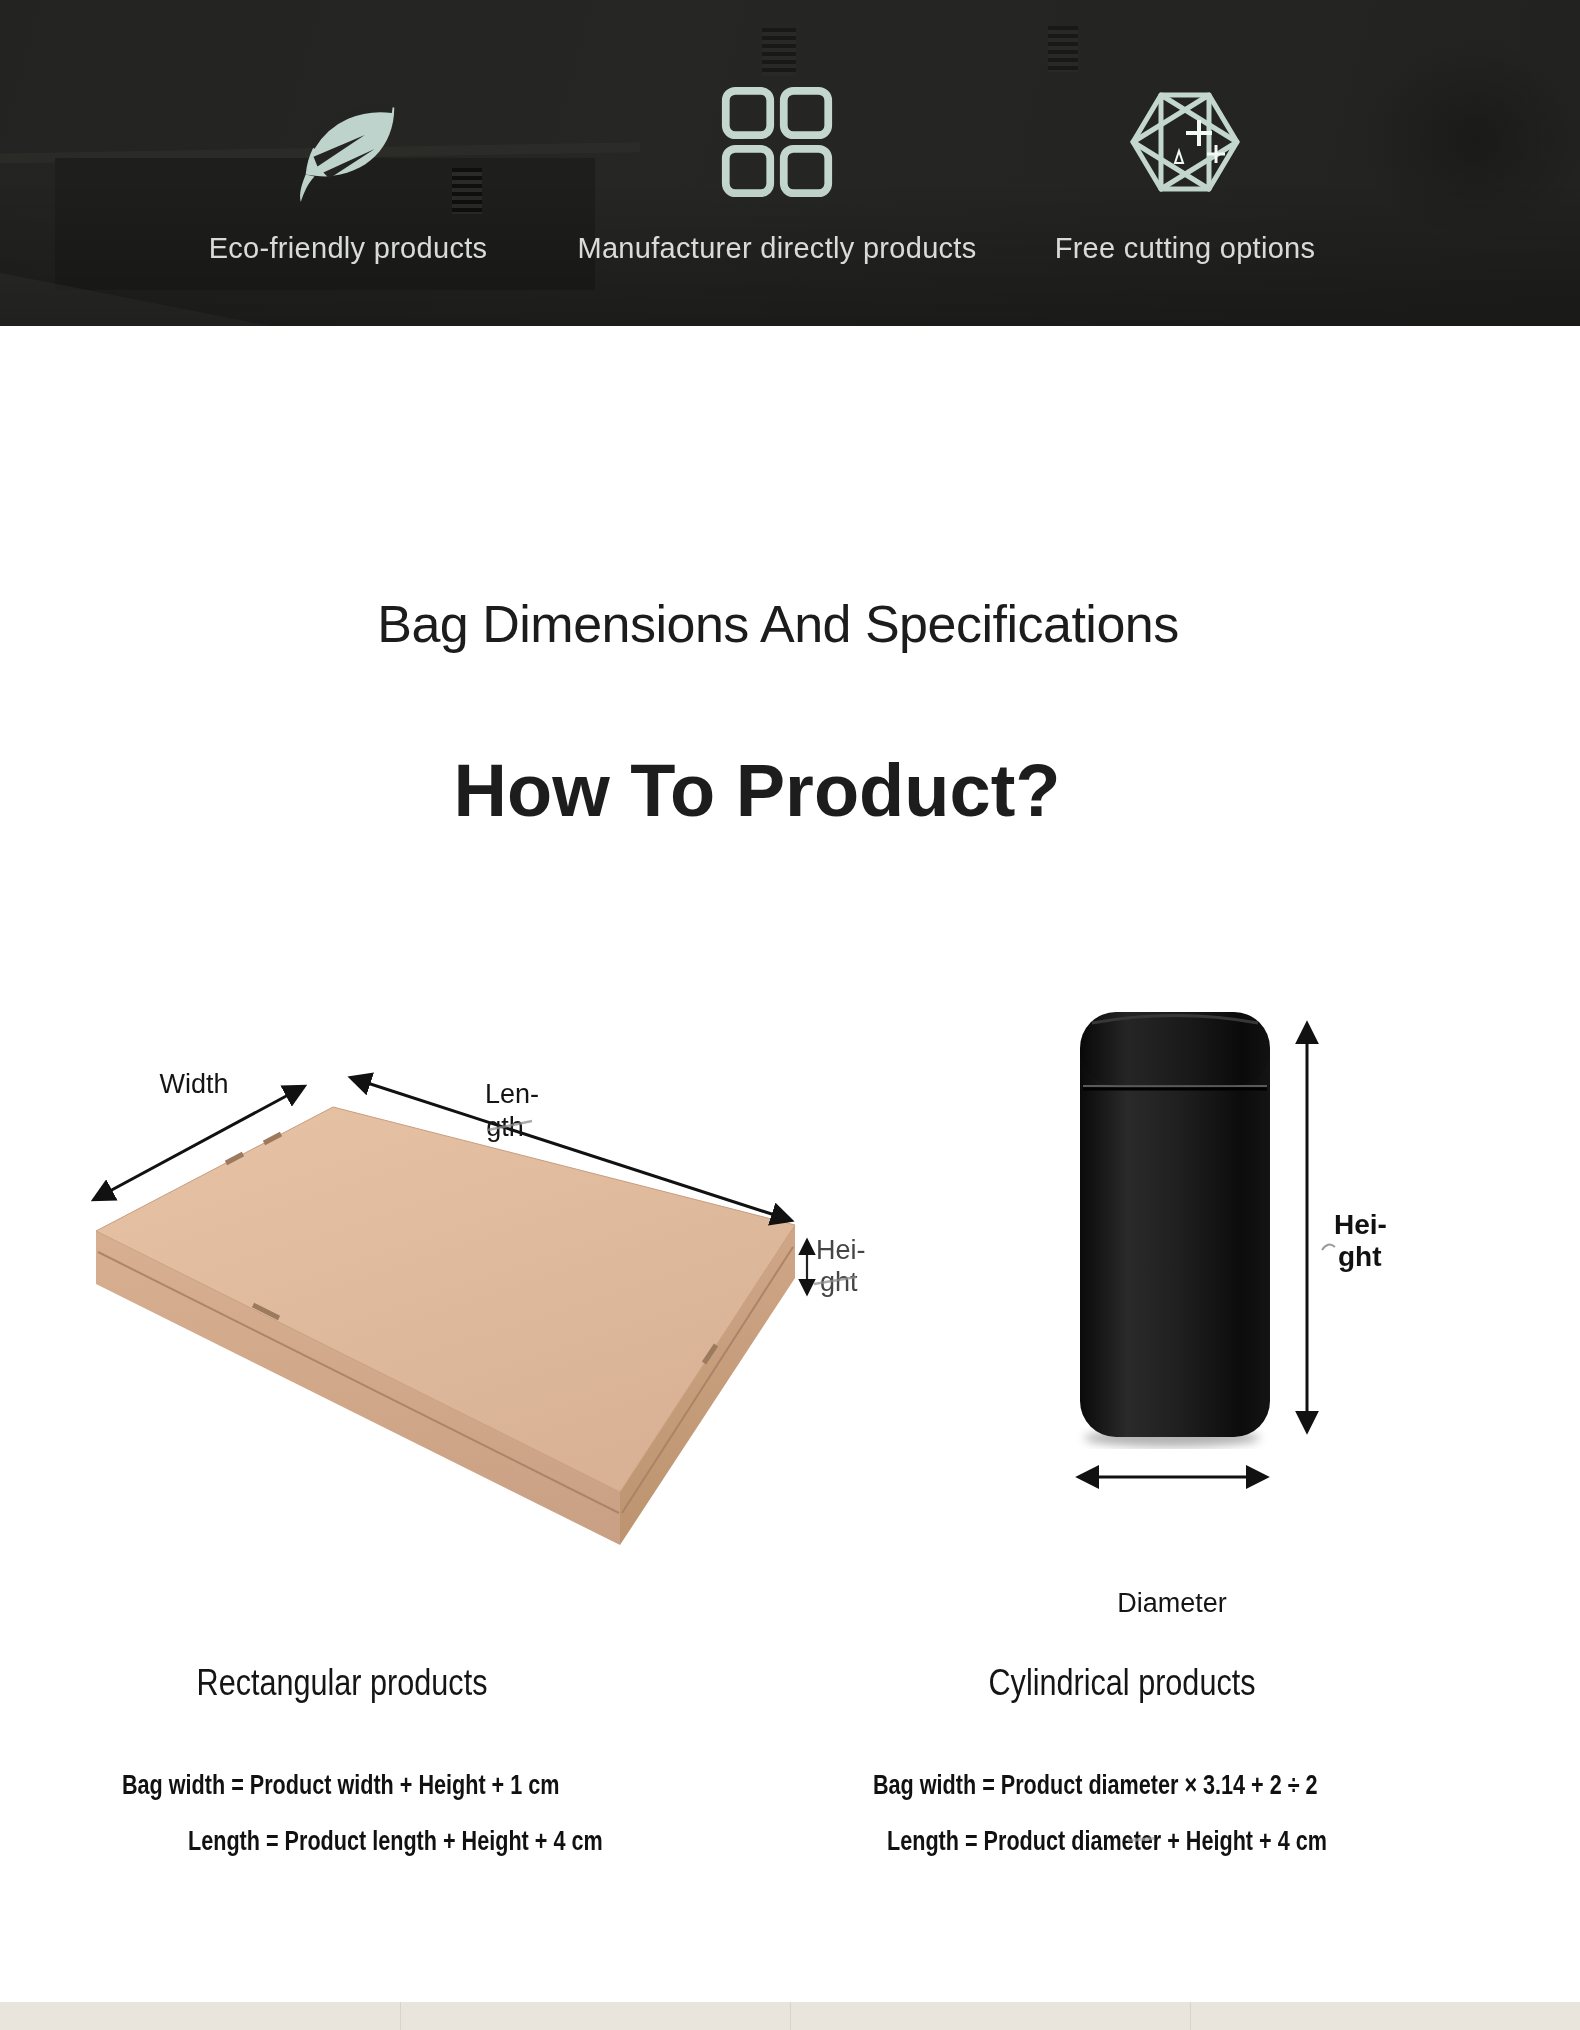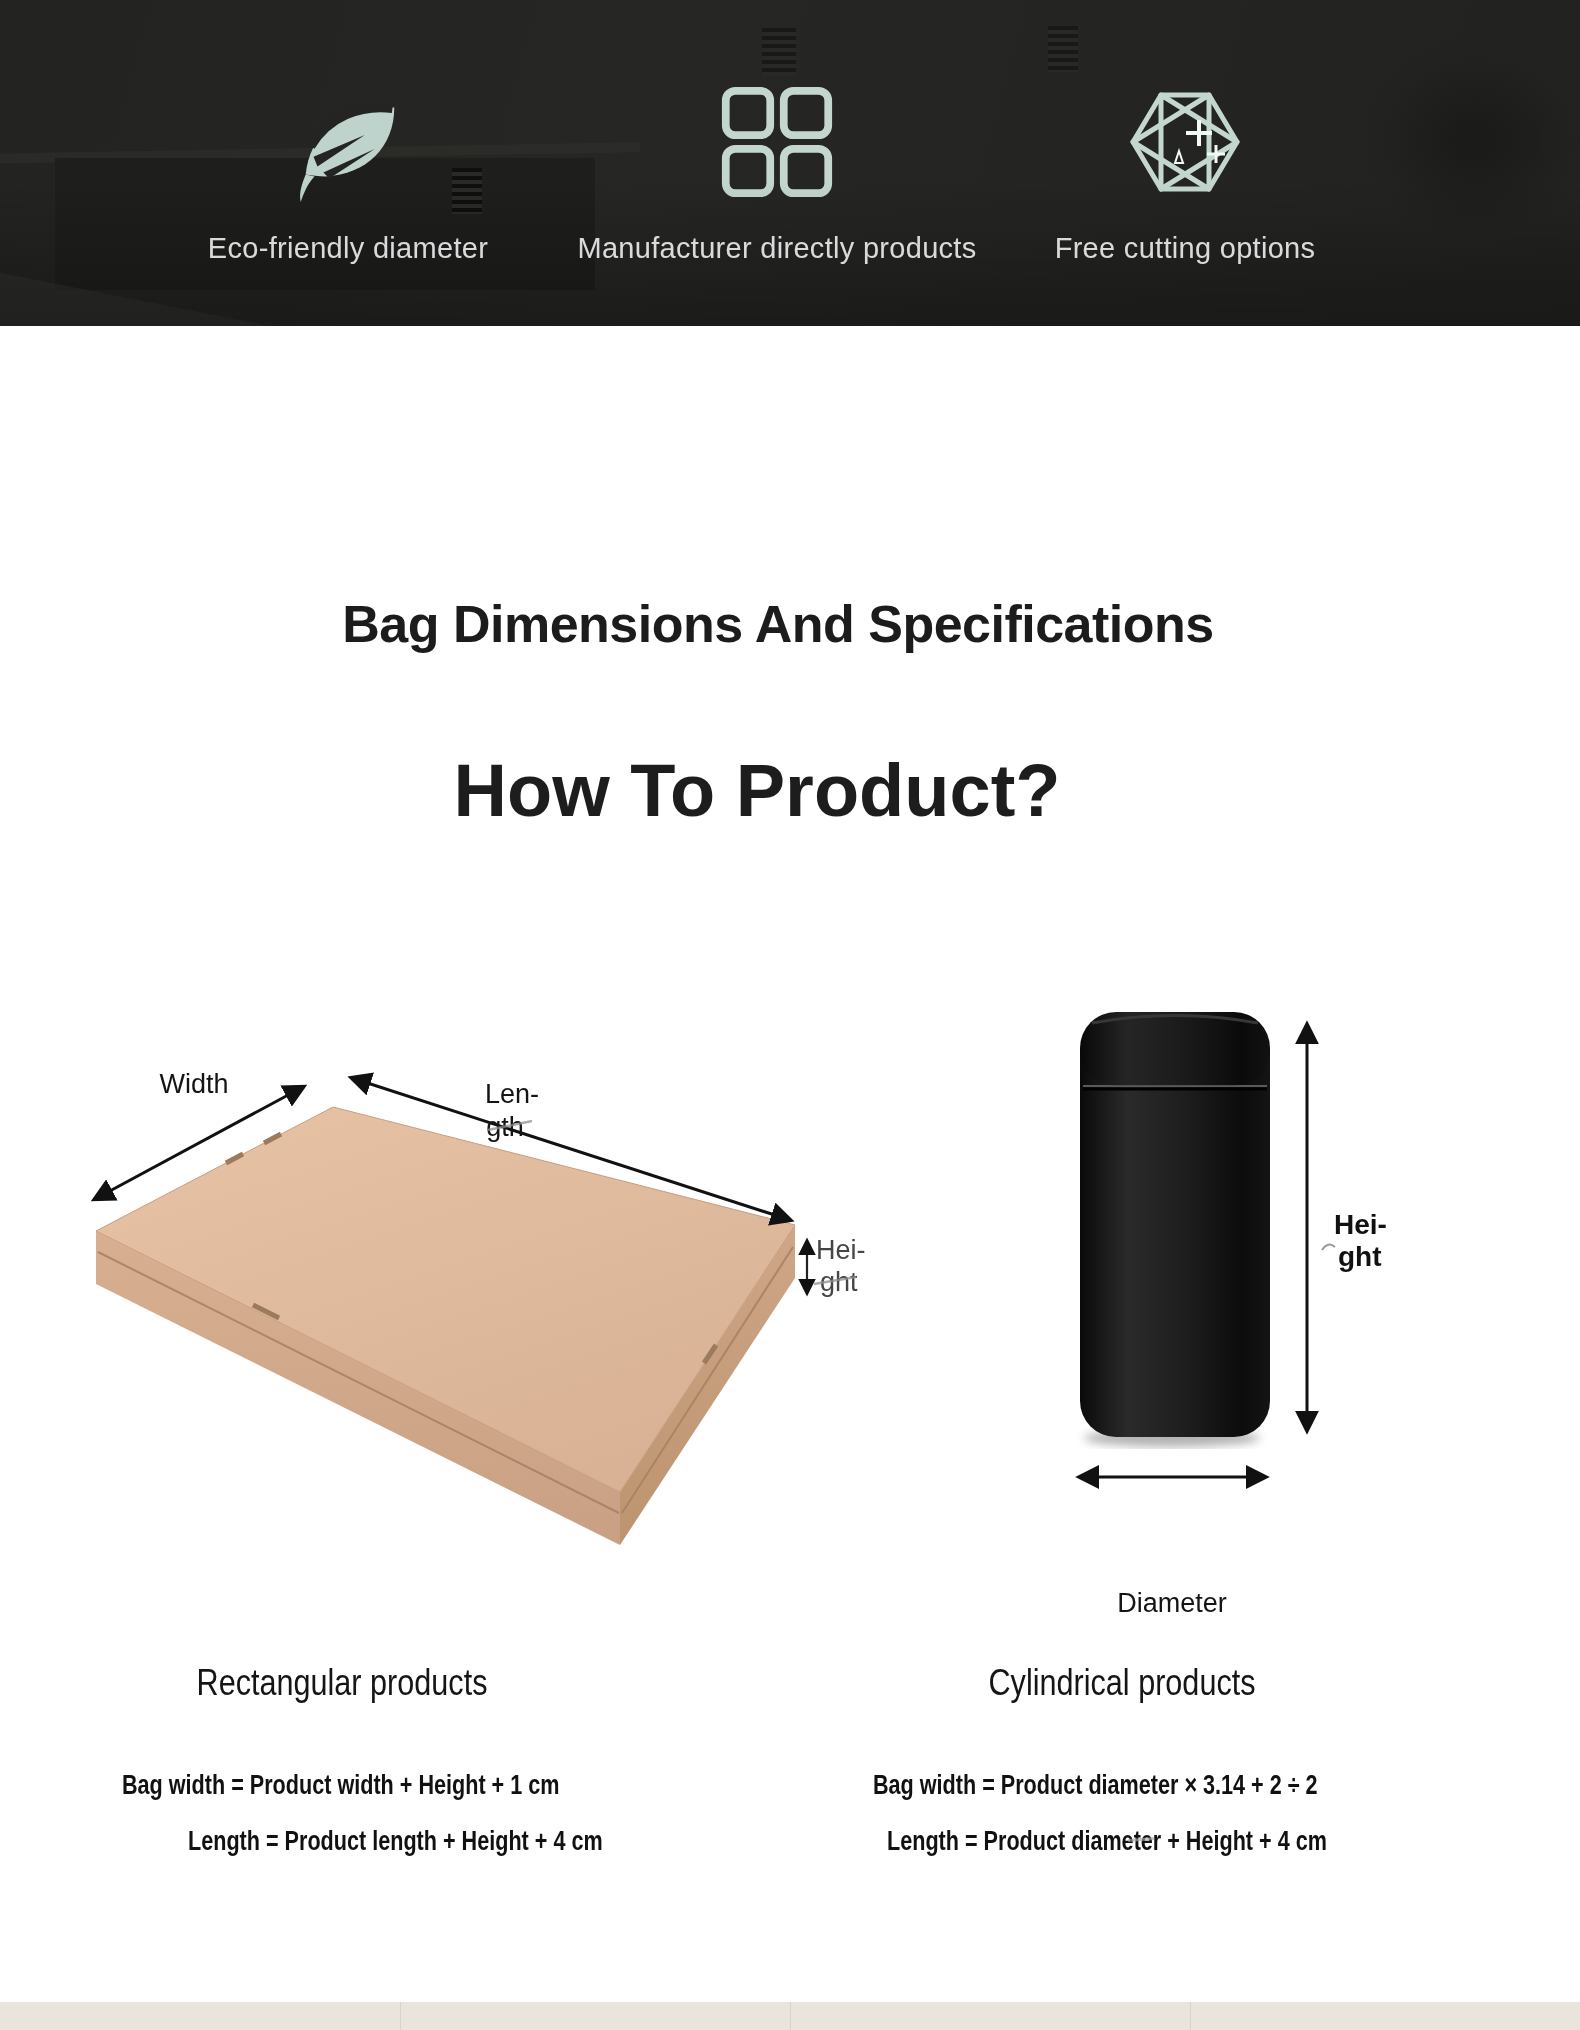--- a/index.html
+++ b/index.html
@@ -31,21 +31,21 @@
   .feature .icon-box{height:180px; display:flex; align-items:center; justify-content:center;}
   .feature .flabel{
     color:#e4e5e5; font-size:29px; font-weight:400; letter-spacing:.3px;
     white-space:nowrap; position:relative; z-index:3; opacity:.95;
   }
   .f1{left:138px;} .f2{left:567px;} .f3{left:975px;}
 
   
   .h-title{
     position:absolute; left:778px; top:594px; transform:translateX(-50%);
-    font-size:52px; font-weight:700; color:#1c1c1c; white-space:nowrap; letter-spacing:-0.5px;
+    font-size:52px; font-weight:400; color:#1c1c1c; white-space:nowrap; letter-spacing:-0.5px;
   }
   .h-sub{
     position:absolute; left:757px; top:748px; transform:translateX(-50%);
     font-size:74px; font-weight:700; color:#1d1d1d; white-space:nowrap;
   }
 
   
   .diagram-svg{position:absolute; left:0; top:1000px; width:1580px; height:650px;}
   .diagram-svg text{font-family:"Liberation Sans", sans-serif;}
 
@@ -89,21 +89,21 @@
     <div class="feature f1">
       <div class="icon-box">
         <svg width="128" height="128" viewBox="0 0 130 130">
           <path d="M22 98 C 26 56 60 26 112 30 C 112 70 84 98 42 100 C 35 100 28 99 22 98 Z" fill="#bed3cb"></path>
           <path d="M22 98 C 18 108 15 117 17 126 C 20 117 24 107 31 100 Z" fill="#bed3cb"></path>
           <path d="M28 70 C 46 40 78 28 110 32" stroke="#242423" stroke-width="7" fill="none"></path>
           <path d="M30 80 L82 58 L34 90 Z" fill="#242423"></path>
           <path d="M40 96 L92 72 L46 102 Z" fill="#242423"></path>
         </svg>
       </div>
-      <div class="flabel">Eco-friendly diameter</div>
+      <div class="flabel">Eco-friendly products</div>
     </div>
 
     <div class="feature f2">
       <div class="icon-box">
         <svg width="116" height="116" viewBox="0 0 120 120">
           <g fill="none" stroke="#c3d7cf" stroke-width="8">
             <rect x="7" y="7" width="46" height="46" rx="10"></rect>
             <rect x="67" y="7" width="46" height="46" rx="10"></rect>
             <rect x="7" y="67" width="46" height="46" rx="10"></rect>
             <rect x="67" y="67" width="46" height="46" rx="10"></rect>

